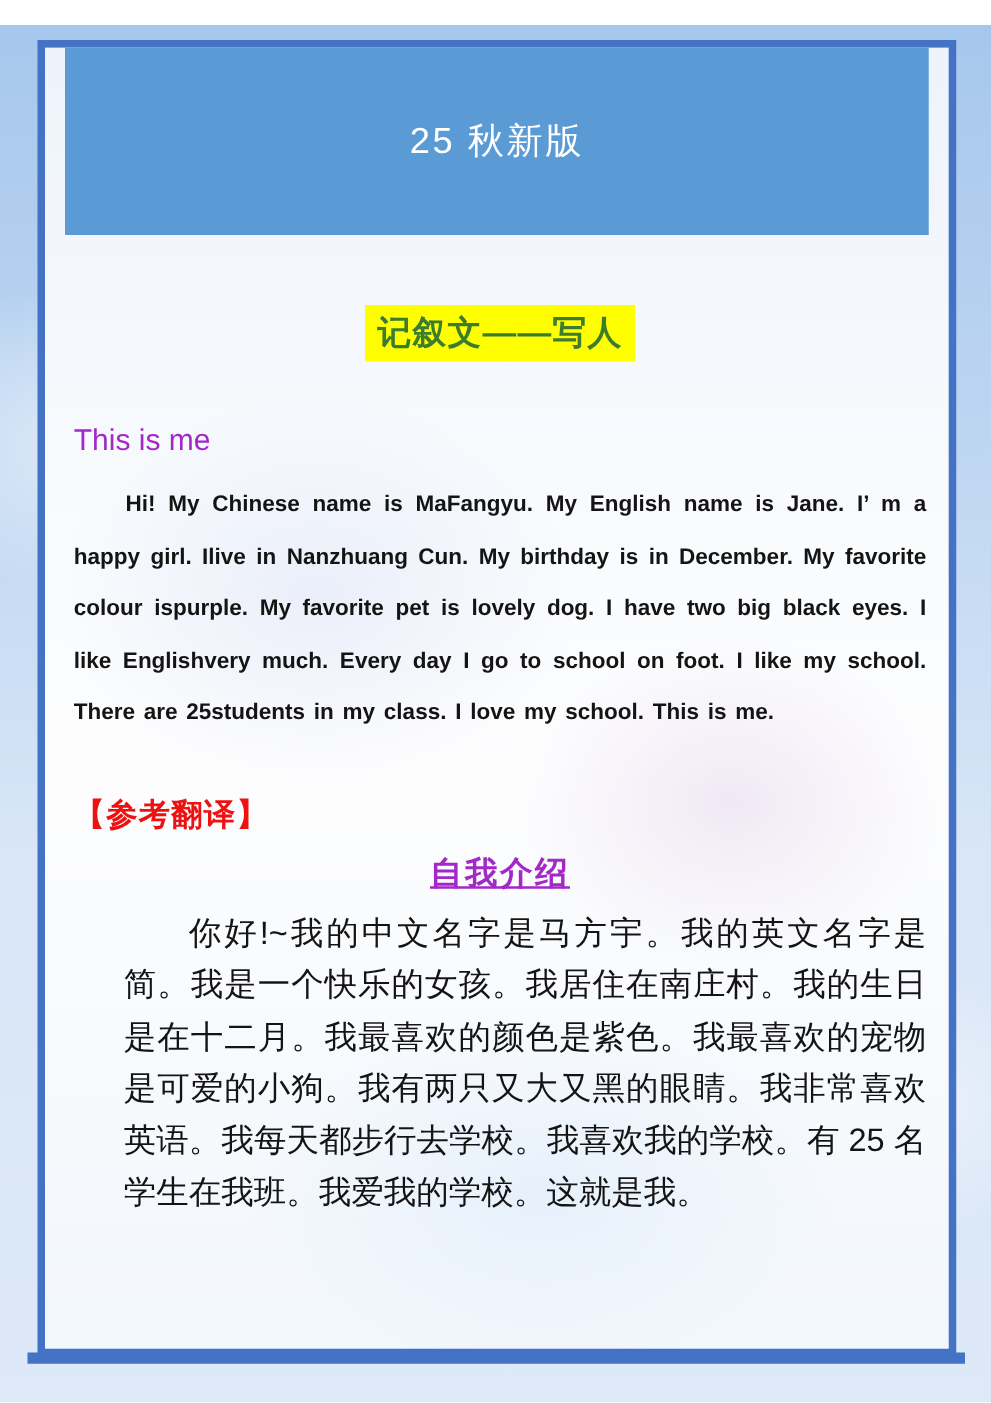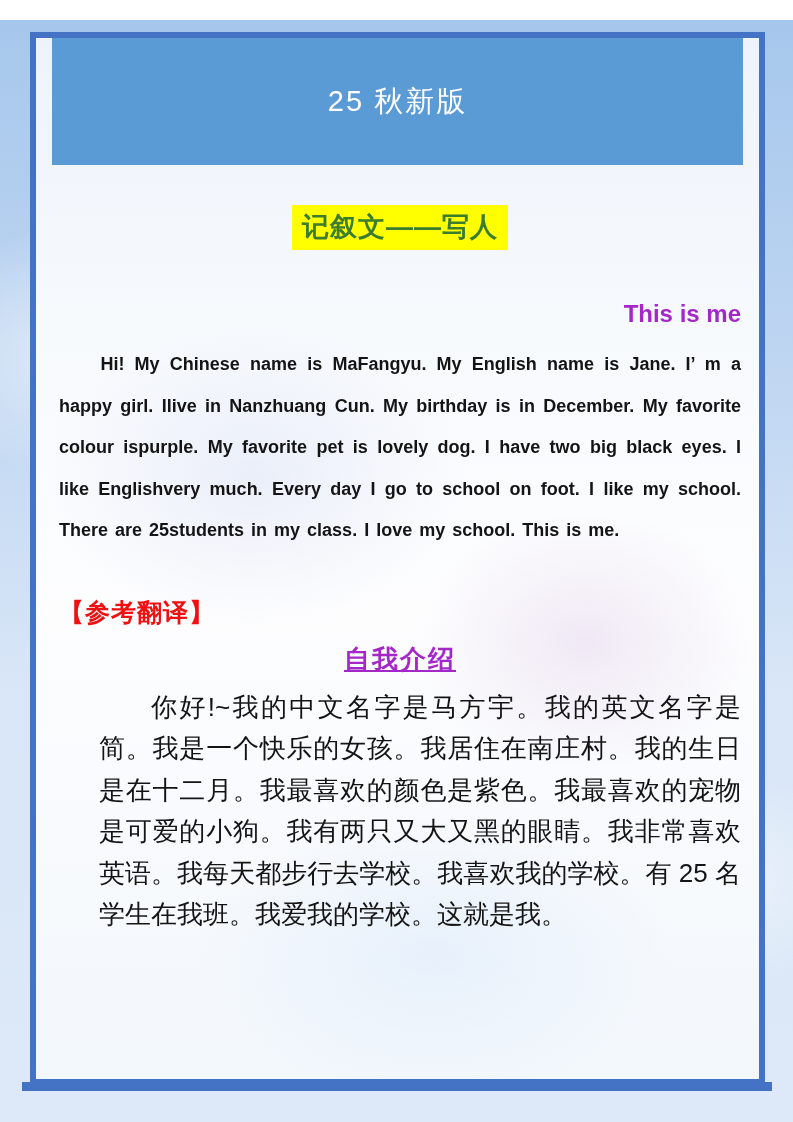--- a/index.html
+++ b/index.html
@@ -30,48 +30,48 @@
       linear-gradient(180deg, #eef3fb 0%, #f7fafd 30%, #fdfdfe 55%, #f2f7fc 100%);
   }
   .bottom-bar {
     position: absolute;
     left: 22px; top: 1082px;
     width: 750px; height: 9px;
     background: #4472c4;
   }
   .banner {
     margin: 0 16px;
-    height: 127px;
+    height: 150px;
     display: flex; flex-direction: column;
     align-items: center; justify-content: center;
     gap: 13px;
     color: #ffffff;
     letter-spacing: 2px;
   }
   .banner-line1 { font-size: 29px; font-weight: 400; }
   .banner-line2 { font-size: 34px; font-weight: 400; }
   .content {
     padding: 0 18px 0 23px;
   }
-  .tag-wrap { text-align: center; margin-top: 40px; }
+  .tag-wrap { text-align: center; margin-top: 56px; }
   .tag {
     display: inline-block;
     background: #ffff00;
     color: #3b7d2c;
     font-size: 27px;
     font-weight: bold;
     padding: 4px 10px 5px 10px;
     letter-spacing: 1px;
   }
   .en-title {
-    text-align: right;
+    text-align: left;
     margin-top: 50px;
     color: #a428c8;
     font-size: 24px;
-    font-weight: bold;
+    font-weight: normal;
   }
   .en-body {
     margin-top: 16px;
     font-size: 18px;
     font-weight: bold;
     color: #141414;
     line-height: 41.5px;
     text-align: justify;
     text-indent: 2.3em;
     word-spacing: 2px;

